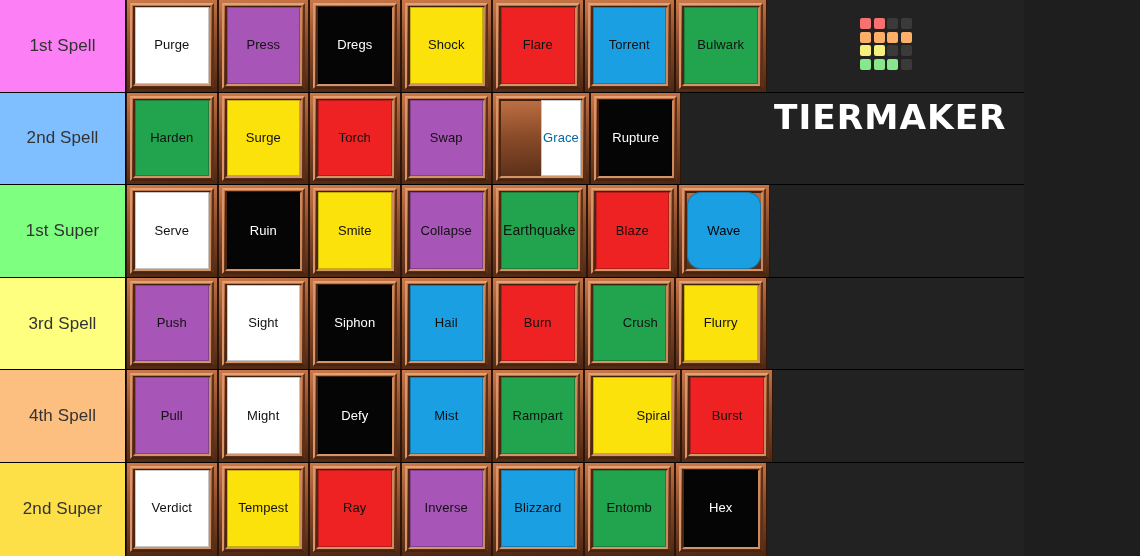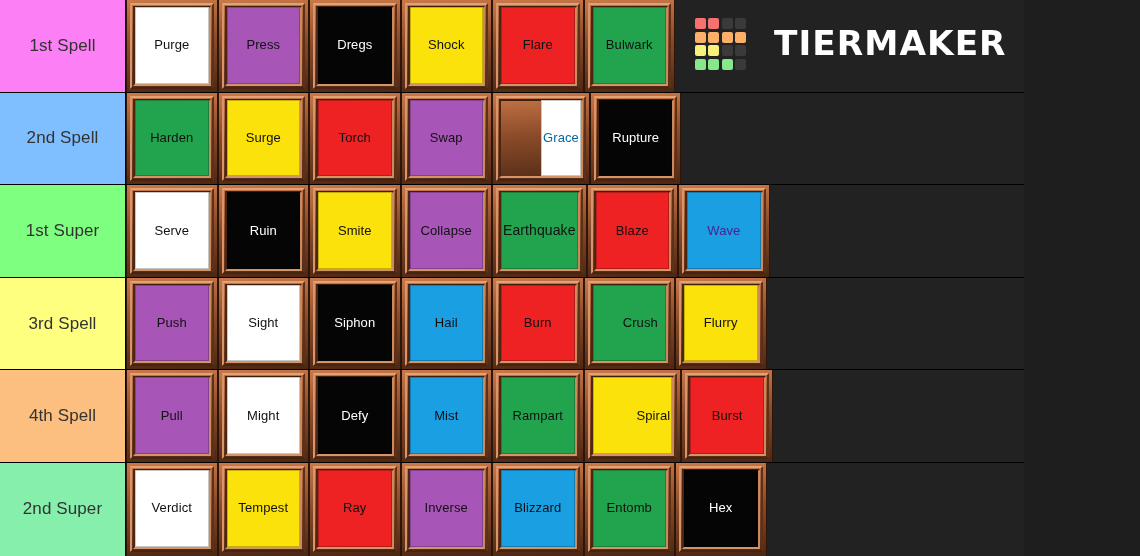--- a/index.html
+++ b/index.html
@@ -111,20 +111,21 @@
 
   
   #logo {
     position:absolute;
     top:18px; right:26px;
     display:flex;
     align-items:center;
     gap:28px;
     z-index:30;
     pointer-events:none;
+    flex-direction:column;
   }
   .logo-grid {
     display:grid;
     grid-template-columns:repeat(4, 11px);
     grid-template-rows:repeat(4, 11px);
     gap:2.5px;
   }
   .logo-grid i { display:block; border-radius:2px; width:11px; height:11px; }
   .logo-word {
     color:#fff;
@@ -155,20 +156,23 @@
           <div class="card">
             <div class="card-face" style="background: rgb(5, 5, 5); color: rgb(255, 255, 255);">Dregs</div>
           </div>
           <div class="card">
             <div class="card-face" style="background: rgb(251, 226, 10); color: rgb(17, 17, 17);">Shock</div>
           </div>
           <div class="card">
             <div class="card-face" style="background: rgb(238, 34, 34); color: rgb(17, 17, 17);">Flare</div>
           </div>
           <div class="card">
+            <div class="card-face" style="background: rgb(26, 159, 227); color: rgb(17, 17, 17);">Torrent</div>
+          </div>
+          <div class="card">
             <div class="card-face" style="background: rgb(34, 164, 78); color: rgb(17, 17, 17);">Bulwark</div>
           </div>
           <div class="drop-zone"></div>
         </div>
       </div>
       <div class="tier-row">
         <div class="tier-label" style="background: rgb(127, 191, 255);">2nd Spell</div>
         <div class="tier-cards">
           <div class="card">
             <div class="card-face" style="background: rgb(34, 164, 78); color: rgb(17, 17, 17);">Harden</div>
@@ -206,21 +210,21 @@
           <div class="card">
             <div class="card-face" style="background: rgb(168, 85, 184); color: rgb(17, 17, 17);">Collapse</div>
           </div>
           <div class="card">
             <div class="card-face long" style="background: rgb(34, 164, 78); color: rgb(17, 17, 17);">Earthquake</div>
           </div>
           <div class="card">
             <div class="card-face" style="background: rgb(238, 34, 34); color: rgb(17, 17, 17);">Blaze</div>
           </div>
           <div class="card">
-            <div class="card-face" style="background: rgb(26, 159, 227); color: #4c1d95;">Wave</div>
+            <div class="card-face" style="background: rgb(26, 159, 227); color: #000000; border-radius: 14px;">Wave</div>
           </div>
           <div class="drop-zone"></div>
         </div>
       </div>
       <div class="tier-row">
         <div class="tier-label" style="background: rgb(255, 255, 127);">3rd Spell</div>
         <div class="tier-cards">
           <div class="card">
             <div class="card-face" style="background: rgb(168, 85, 184); color: rgb(17, 17, 17);">Push</div>
           </div>
@@ -266,21 +270,21 @@
           <div class="card">
             <div class="card-face" style="background: rgb(251, 226, 10); color: rgb(17, 17, 17); padding-left: 44px;">Spiral</div>
           </div>
           <div class="card">
             <div class="card-face" style="background: rgb(238, 34, 34); color: rgb(17, 17, 17);">Burst</div>
           </div>
           <div class="drop-zone"></div>
         </div>
       </div>
       <div class="tier-row">
-        <div class="tier-label" style="background: #86efac;">2nd Super</div>
+        <div class="tier-label" style="background: #fde047;">2nd Super</div>
         <div class="tier-cards">
           <div class="card">
             <div class="card-face" style="background: rgb(255, 255, 255); color: rgb(17, 17, 17);">Verdict</div>
           </div>
           <div class="card">
             <div class="card-face" style="background: rgb(251, 226, 10); color: rgb(17, 17, 17);">Tempest</div>
           </div>
           <div class="card">
             <div class="card-face" style="background: rgb(238, 34, 34); color: rgb(17, 17, 17);">Ray</div>
           </div>

